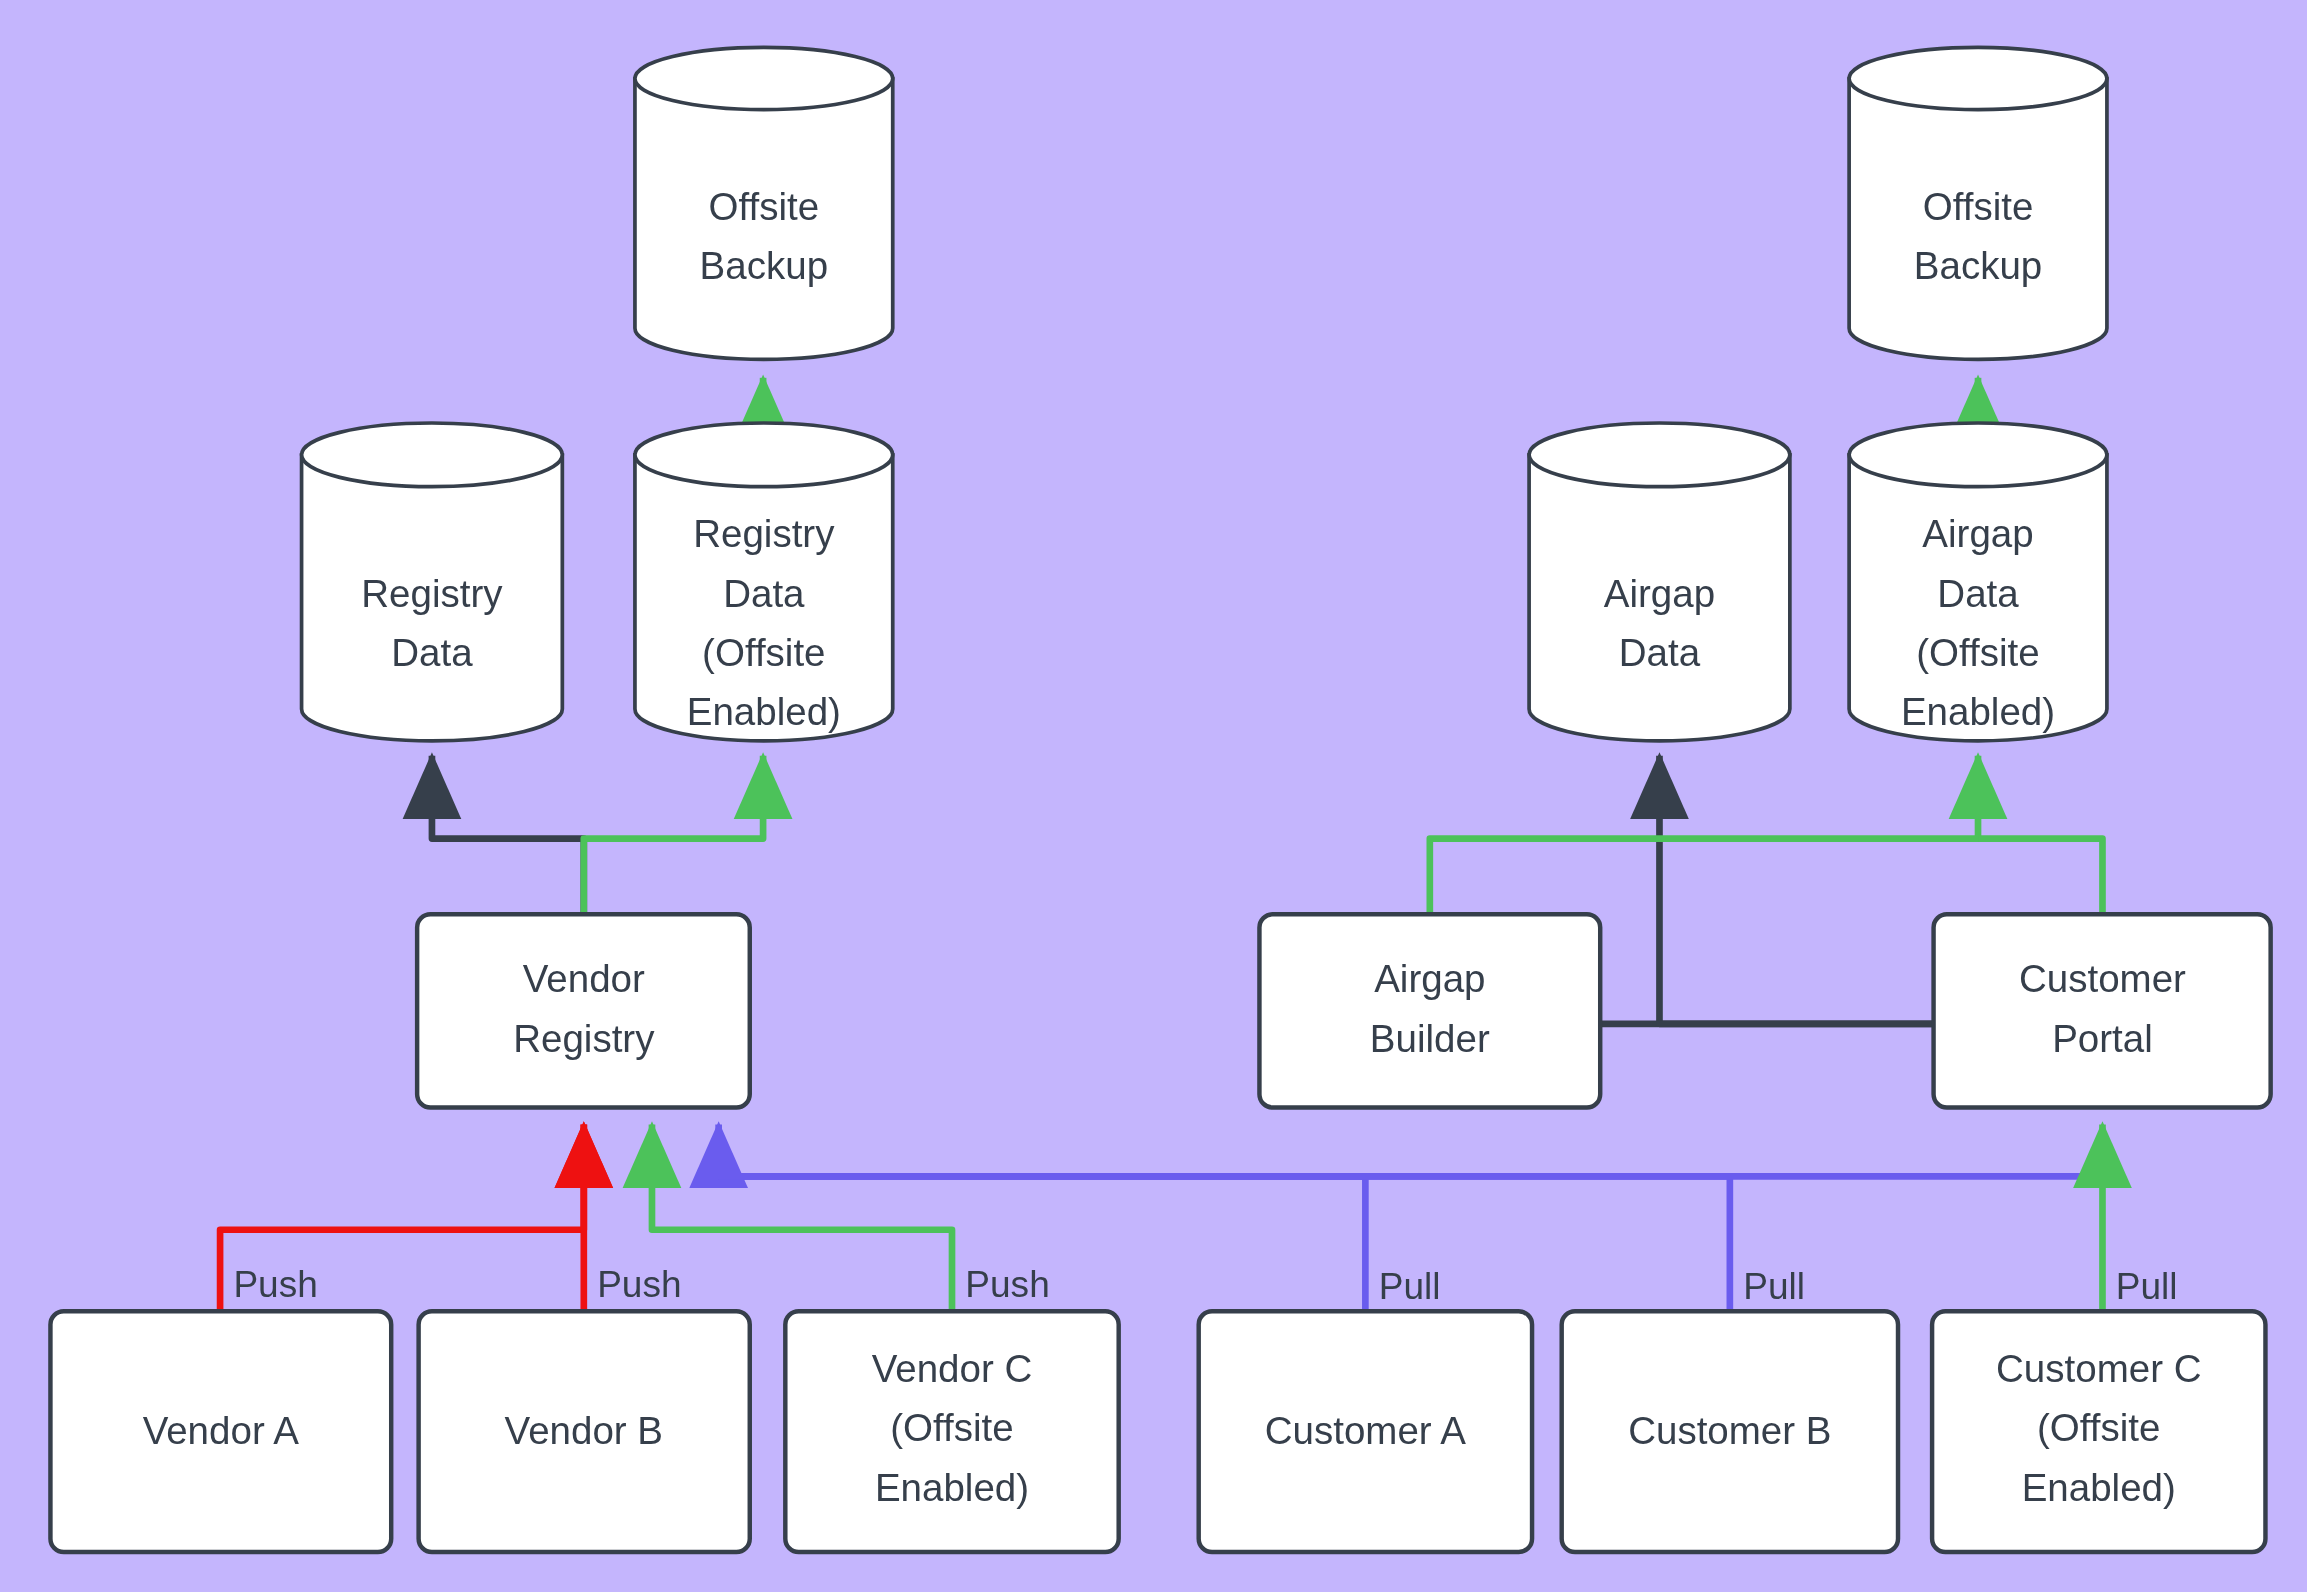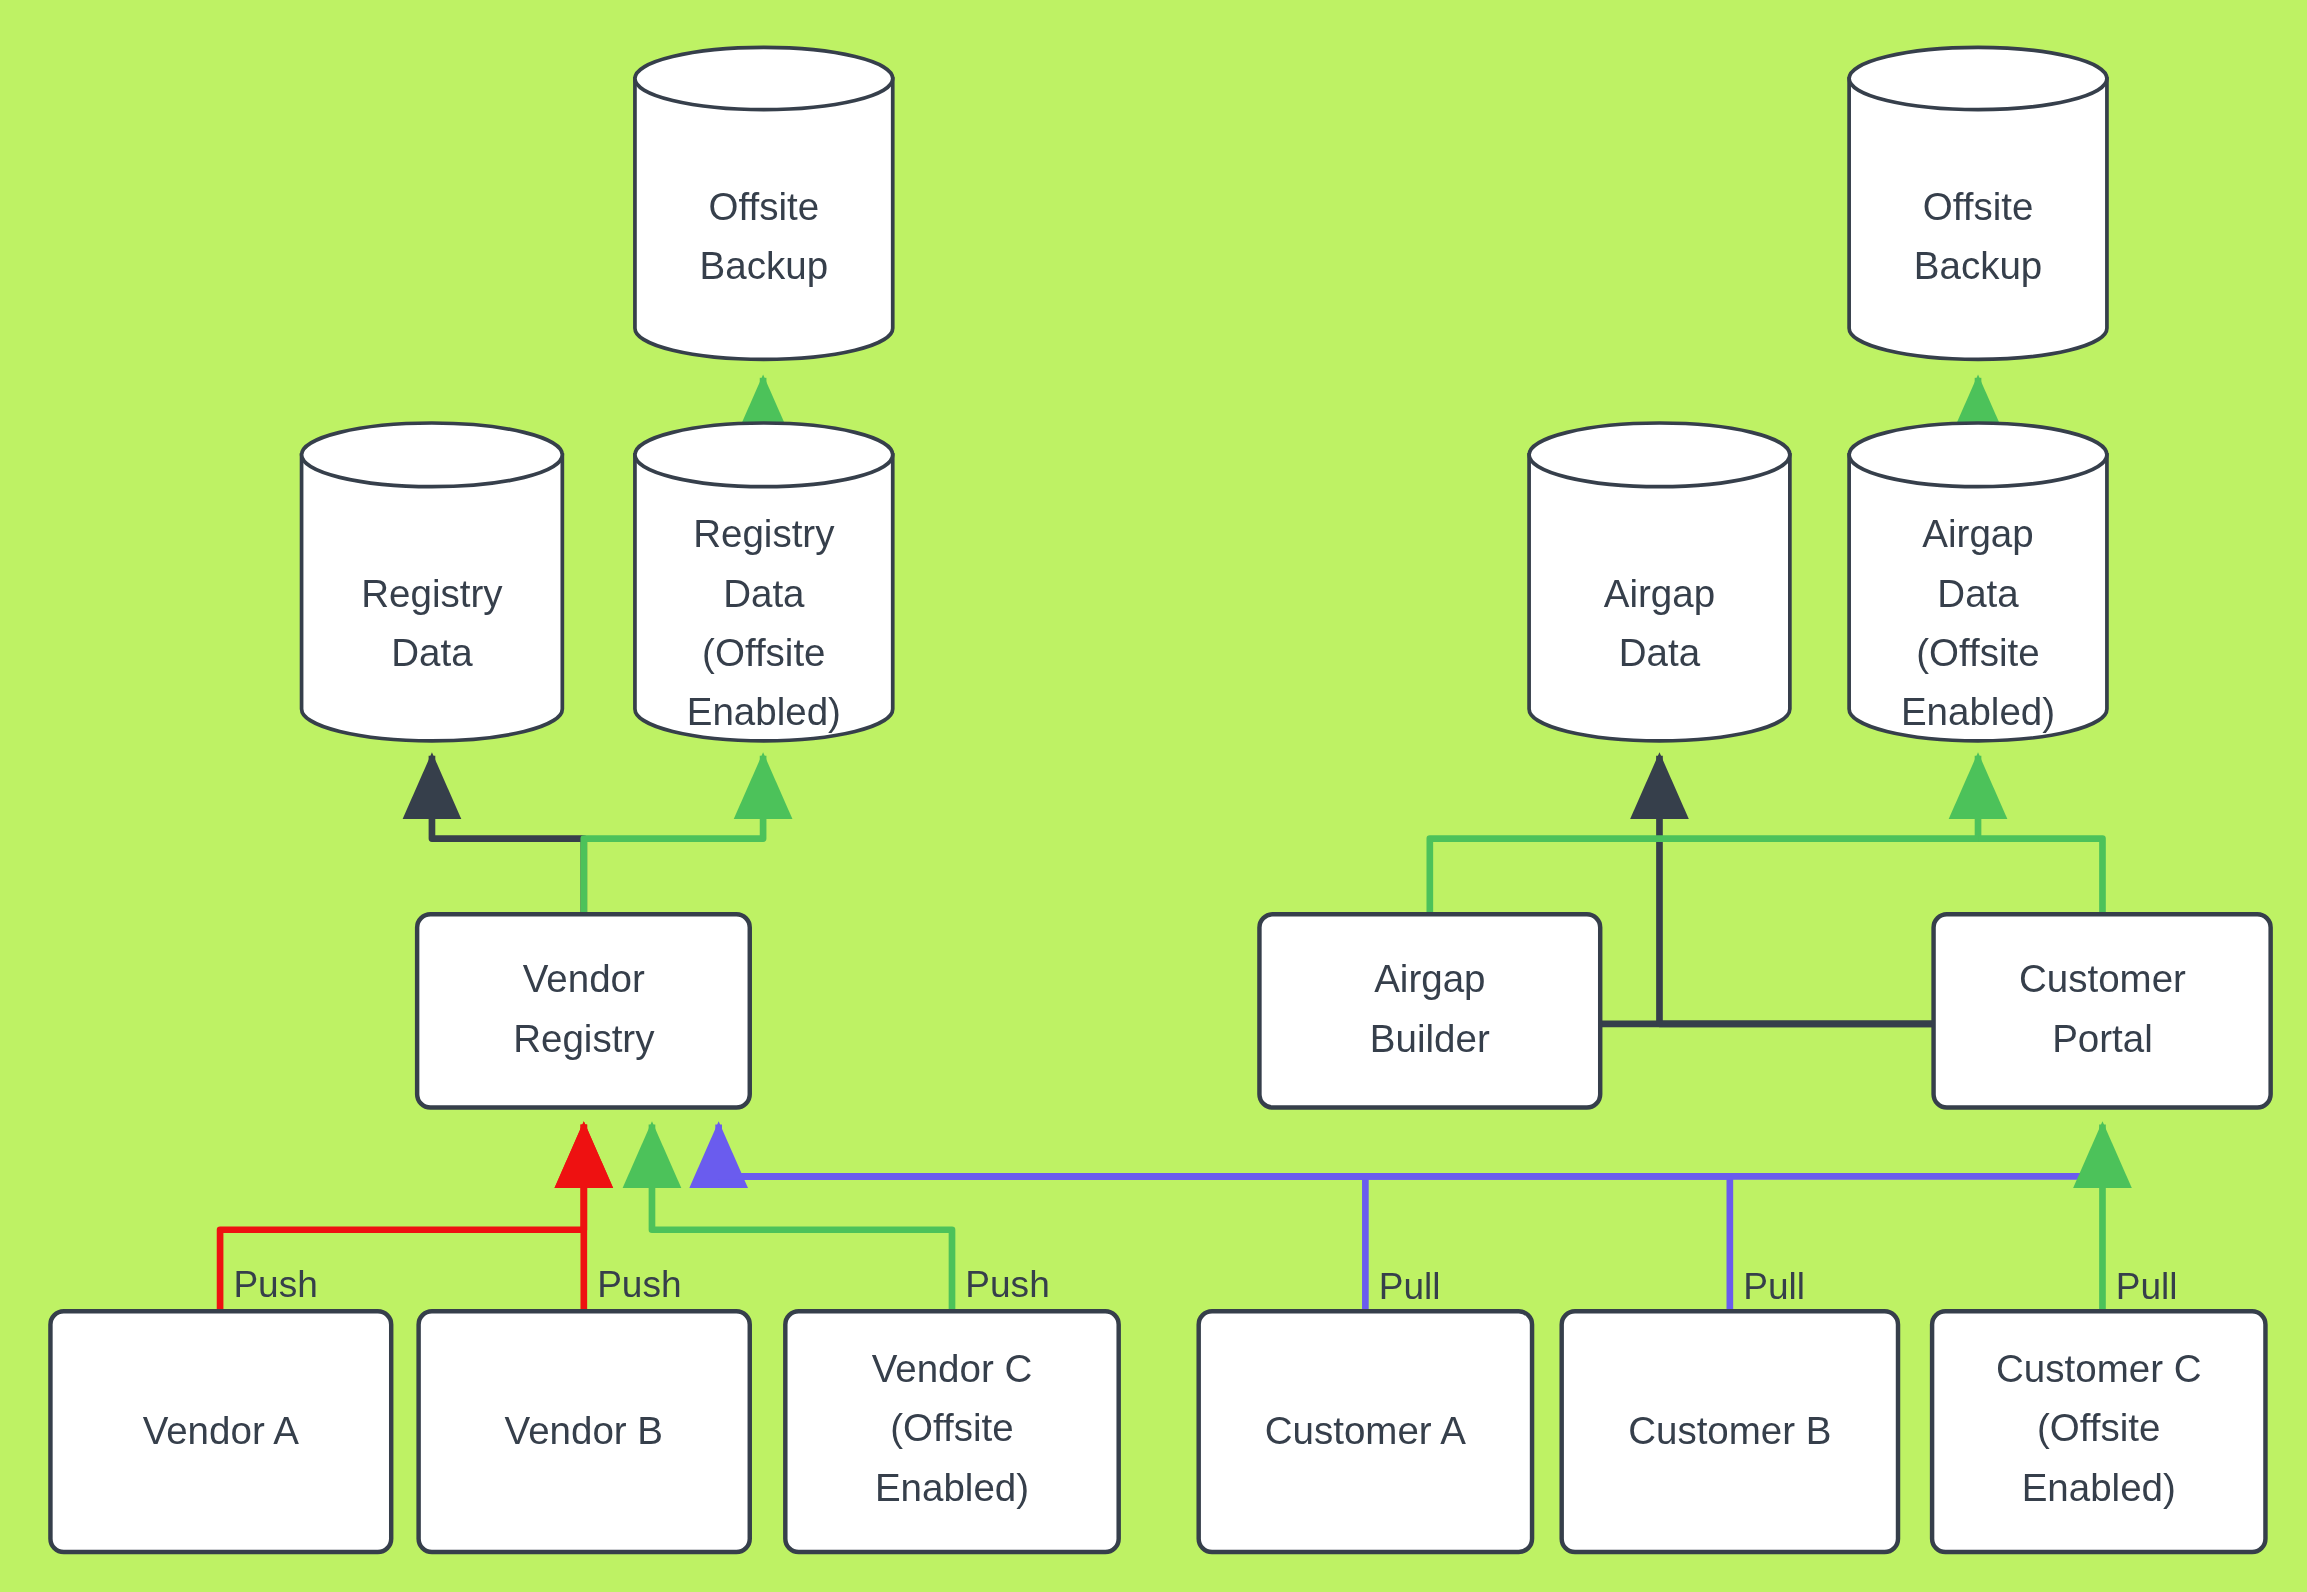--- a/index.html
+++ b/index.html
@@ -1,18 +1,18 @@
 <!DOCTYPE html>
 <html style="font-size:12px"><head>
 <meta charset="utf-8">
 <style>
   html,body{margin:0;padding:0;background:#ffffff;}
   body{width:2307px;height:1592px;overflow:hidden;
        font-family:"Liberation Sans","DejaVu Sans",sans-serif;}
-  #stage{position:relative;width:2307px;height:1592px;background:#bef264;}
+  #stage{position:relative;width:2307px;height:1592px;background:#c4b5fd;}
   svg{display:block;width:2307px;height:1592px;}
   .node-text{font-family:"Liberation Sans","DejaVu Sans",sans-serif;
              font-size:52px;fill:#363f4b;dominant-baseline:middle;text-anchor:middle;}
   .edge-label{font-family:"Liberation Sans","DejaVu Sans",sans-serif;
               font-size:50px;fill:#363f4b;dominant-baseline:middle;text-anchor:start;}
   .shape{fill:#ffffff;stroke:#363f4b;stroke-width:6;}
   .cyl-body{fill:#ffffff;stroke:#363f4b;stroke-width:5;}
   .cyl-top{fill:#ffffff;stroke:#363f4b;stroke-width:5;}
   .lnk{fill:none;stroke-width:9;stroke-linecap:butt;stroke-linejoin:round;}
 </style>

